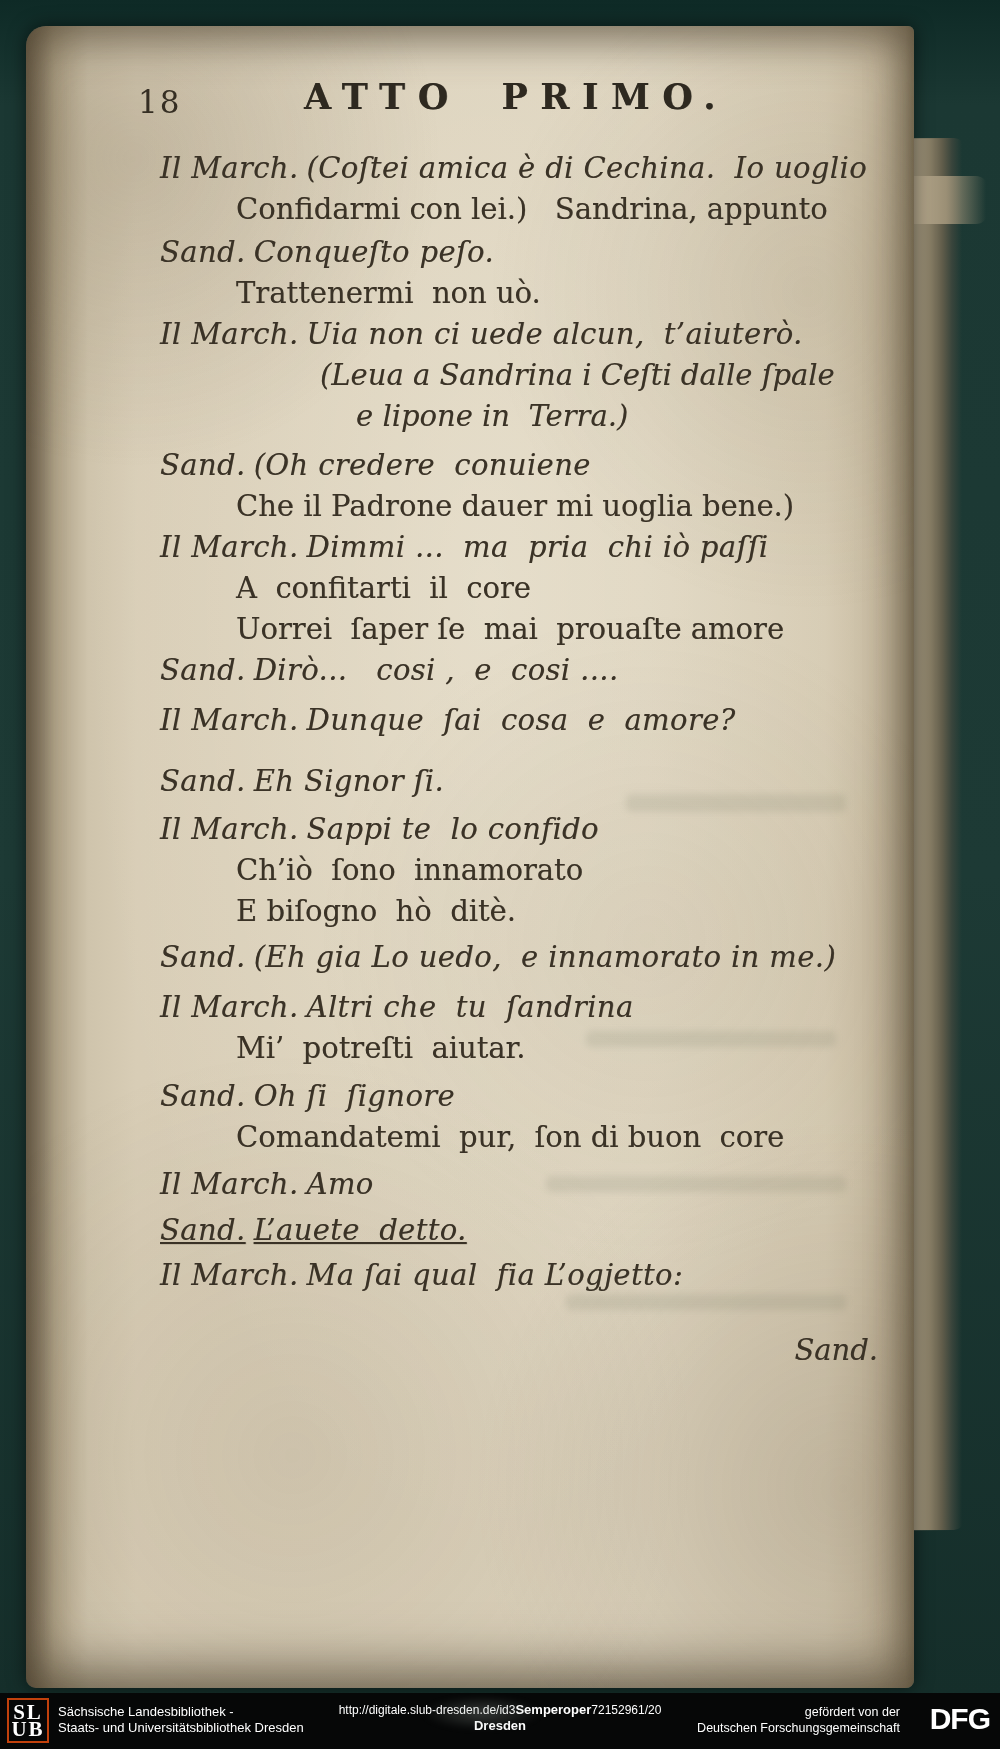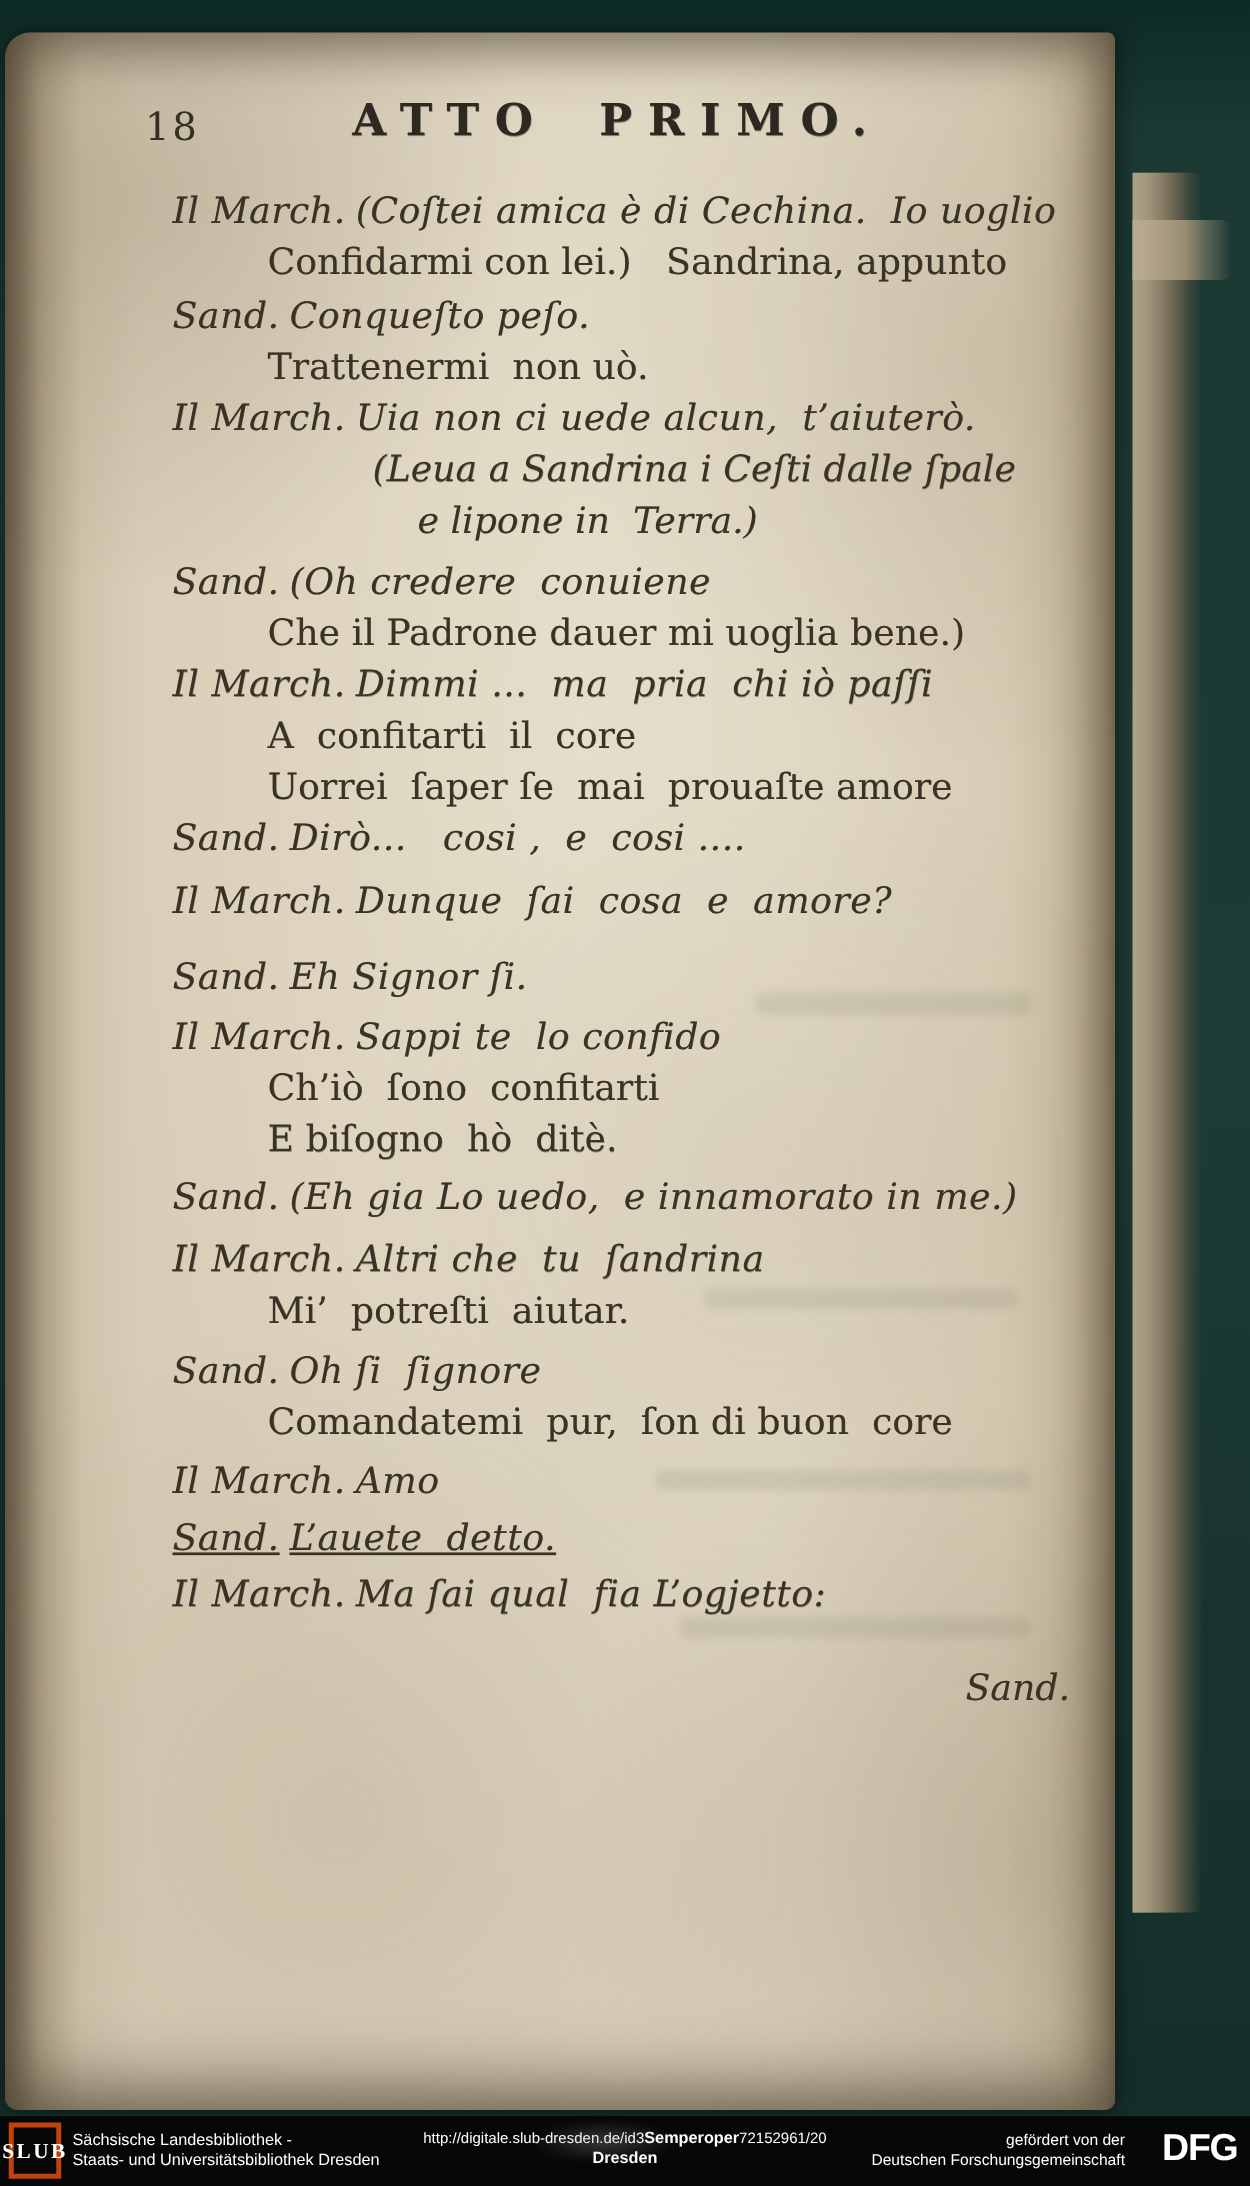--- a/index.html
+++ b/index.html
@@ -9,21 +9,21 @@
 
   
   .page-edges{position:absolute;left:906px;top:138px;width:58px;height:1392px;
     background:linear-gradient(90deg,#b9ac91 0px,#a89b80 12px,#8d8168 24px,#655f4c 36px,#3a453c 46px,rgba(20,40,36,0) 56px);
     transform:skewY(-0.3deg);border-radius:0 10px 10px 0;opacity:.95;}
   .page-tab{position:absolute;left:906px;top:176px;width:82px;height:48px;
     background:linear-gradient(90deg,#bdb095 0px,#a3967b 40px,rgba(30,50,45,0) 80px);
     border-radius:0 12px 12px 0;opacity:.9;}
 
   
-  .page{position:absolute;left:4px;top:26px;width:888px;height:1662px;
+  .page{position:absolute;left:26px;top:26px;width:888px;height:1662px;
     border-radius:20px 6px 8px 10px;
     background:
       radial-gradient(ellipse at 52% 34%, rgba(255,252,240,.30), rgba(255,252,240,0) 62%),
       linear-gradient(90deg,#7d6f5a 0px,#b3a68b 28px,#cfc4ac 62px,#d8cdb6 110px,#dcd2bc 70%,#d5cab2 90%,#c0b297 99%,#a99b7f 100%),
       #d8cdb6;
     box-shadow:inset 0 18px 40px rgba(70,60,42,.45), inset 0 -26px 50px rgba(70,60,42,.50),
       inset -14px 0 34px rgba(95,82,60,.35), 0 0 18px rgba(0,0,0,.55);
     color:#3a3226;}
   .page::before{content:"";position:absolute;inset:0;border-radius:inherit;pointer-events:none;
     background:
@@ -44,23 +44,23 @@
     text-shadow:.3px .3px .5px rgba(58,50,38,.45);}
   .line{white-space:pre;}
   .line.cont{padding-left:76px;}
   .line.stage{font-style:italic;}
   .speaker{font-style:italic;letter-spacing:.4px;margin-right:8px;}
   .catchword{margin-top:34px;text-align:right;padding-right:30px;font-style:italic;font-size:29px;}
 
   
   .footer{position:absolute;left:0;bottom:0;width:1000px;height:56px;background:#060707;color:#fff;
     font-family:"Liberation Sans","DejaVu Sans",sans-serif;}
-  .slub-logo{position:absolute;left:7px;top:5px;width:42px;height:45px;border:4px solid #c2410c;
-    box-sizing:border-box;display:flex;flex-direction:row;align-items:center;justify-content:center;
-    font-family:"Liberation Serif",serif;font-size:17px;font-weight:bold;line-height:17px;letter-spacing:2px;}
+  .slub-logo{position:absolute;left:7px;top:5px;width:42px;height:45px;border:2px solid #c2410c;
+    box-sizing:border-box;display:flex;flex-direction:column;align-items:center;justify-content:center;
+    font-family:"Liberation Serif",serif;font-size:21px;font-weight:bold;line-height:17px;letter-spacing:2px;}
   .lib-name{position:absolute;left:58px;top:11px;font-size:13px;line-height:16px;}
   .footer-center{position:absolute;left:50%;top:9px;transform:translateX(-50%);text-align:center;width:420px;
     font-size:12px;line-height:16px;}
   .footer-center .semperoper{font-weight:bold;font-size:13px;}
   .footer-center .city{font-weight:bold;font-size:13px;}
   .smudge{position:absolute;left:50%;top:-6px;transform:translateX(-78px);width:120px;height:34px;
     background:radial-gradient(closest-side, rgba(165,175,168,.30), rgba(165,175,168,0));
     filter:blur(3px);pointer-events:none;}
   .funding{position:absolute;right:100px;top:11px;text-align:right;font-size:12.5px;line-height:16px;}
   .dfg-logo{position:absolute;right:10px;top:9px;font-size:30px;font-weight:bold;letter-spacing:-1px;
@@ -88,21 +88,21 @@
         <div class="line stage" style="padding-left: 196px;"><span>e lipone in  Terra.)</span></div>
         <div class="line speaker" style="margin-top: 8px;"><span class="speaker">Sand.</span><span>(Oh credere  conuiene</span></div>
         <div class="line cont"><span>Che il Padrone dauer mi uoglia bene.)</span></div>
         <div class="line speaker"><span class="speaker">Il March.</span><span>Dimmi ...  ma  pria  chi iò paſſi</span></div>
         <div class="line cont"><span>A  confitarti  il  core</span></div>
         <div class="line cont"><span>Uorrei  ſaper ſe  mai  prouaſte amore</span></div>
         <div class="line speaker"><span class="speaker">Sand.</span><span>Dirò...   cosi ,  e  cosi ....</span></div>
         <div class="line speaker" style="margin-top: 9px;"><span class="speaker">Il March.</span><span>Dunque  ſai  cosa  e  amore?</span></div>
         <div class="line speaker" style="margin-top: 20px;"><span class="speaker">Sand.</span><span>Eh Signor ſi.</span></div>
         <div class="line speaker" style="margin-top: 7px;"><span class="speaker">Il March.</span><span>Sappi te  lo confido</span></div>
-        <div class="line cont"><span>Ch’iò  ſono  confitarti</span></div>
+        <div class="line cont"><span>Ch’iò  ſono  innamorato</span></div>
         <div class="line cont"><span>E biſogno  hò  ditè.</span></div>
         <div class="line speaker" style="margin-top: 5px;"><span class="speaker">Sand.</span><span>(Eh gia Lo uedo,  e innamorato in me.)</span></div>
         <div class="line speaker" style="margin-top: 9px;"><span class="speaker">Il March.</span><span>Altri che  tu  ſandrina</span></div>
         <div class="line cont"><span>Mi’  potreſti  aiutar.</span></div>
         <div class="line speaker" style="margin-top: 7px;"><span class="speaker">Sand.</span><span>Oh ſi  ſignore</span></div>
         <div class="line cont"><span>Comandatemi  pur,  ſon di buon  core</span></div>
         <div class="line speaker" style="margin-top: 6px;"><span class="speaker">Il March.</span><span>Amo</span></div>
         <div class="line speaker" style="margin-top: 5px; text-decoration: underline;"><span class="speaker">Sand.</span><span>L’auete  detto.</span></div>
         <div class="line speaker" style="margin-top: 4px;"><span class="speaker">Il March.</span><span>Ma ſai qual  fia L’ogjetto:</span></div>
         <div class="catchword">Sand.</div>

